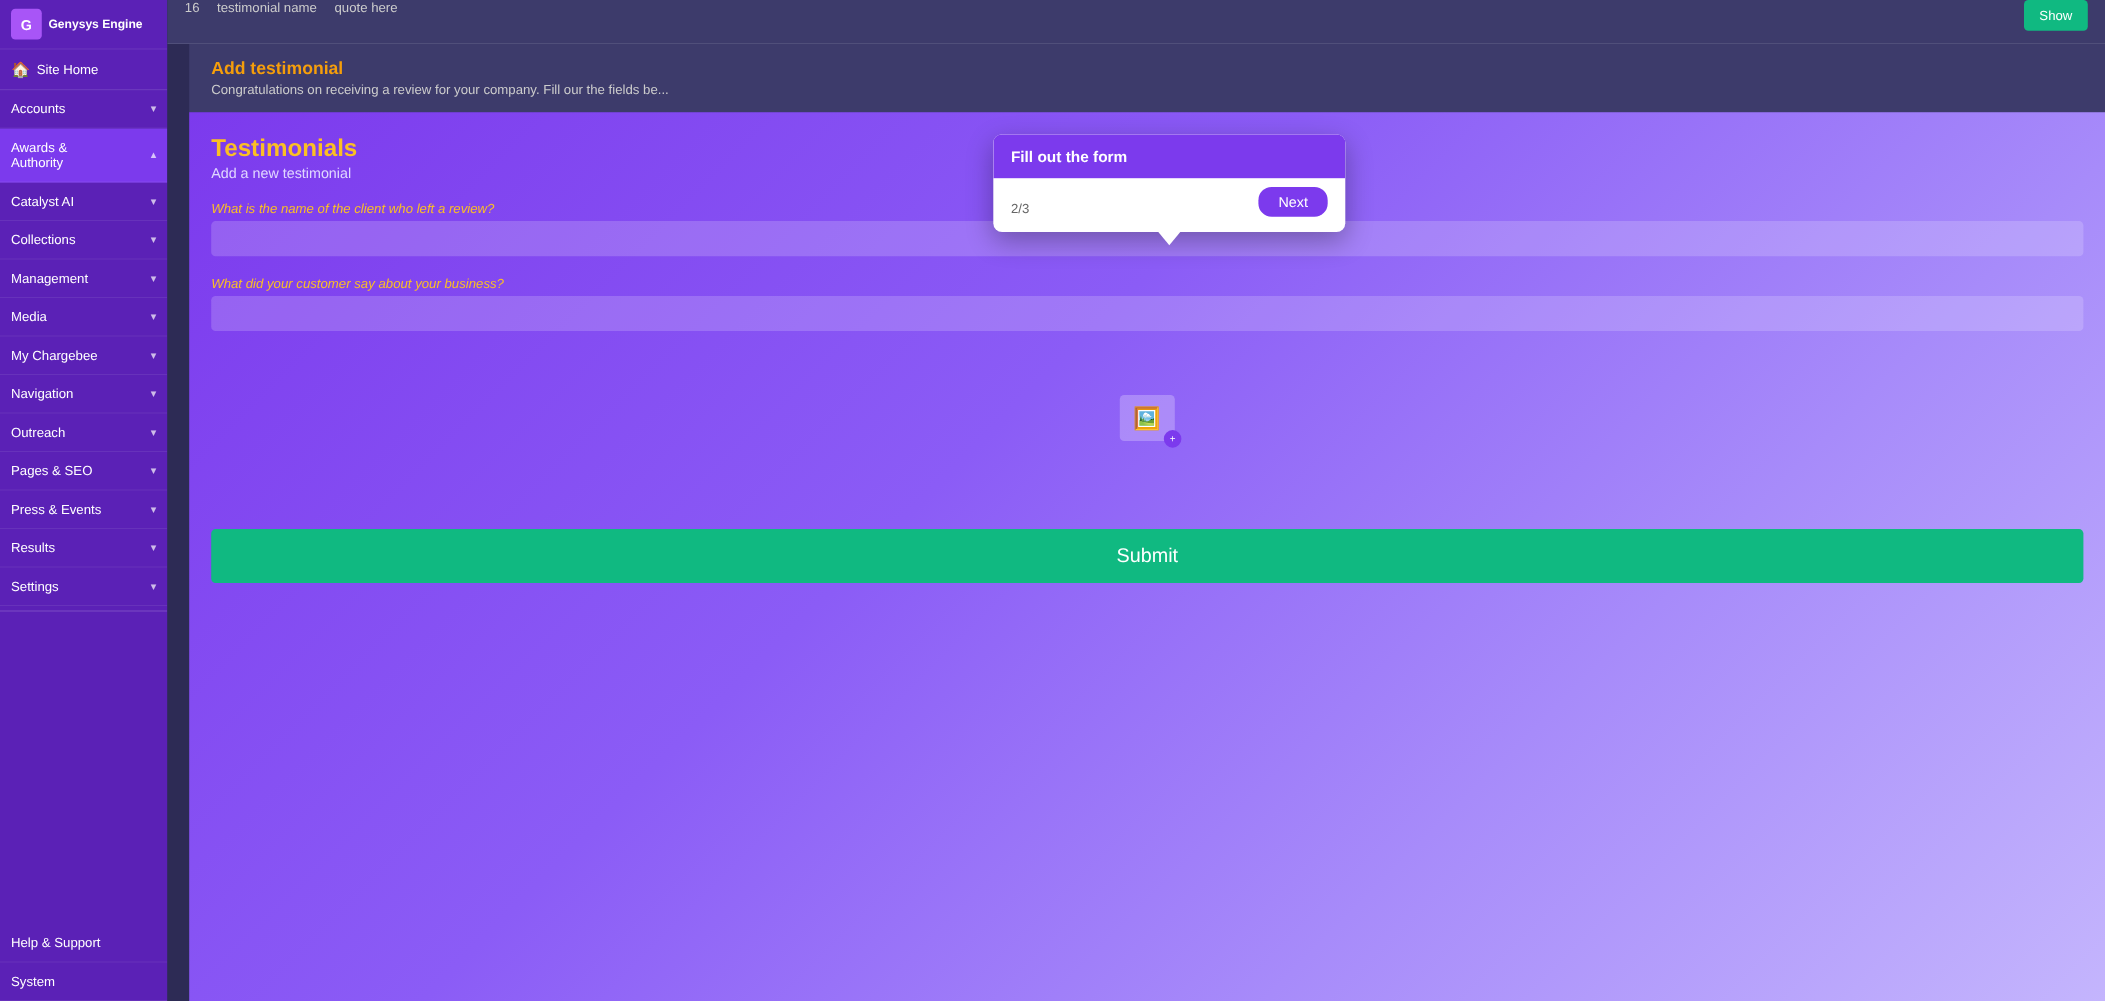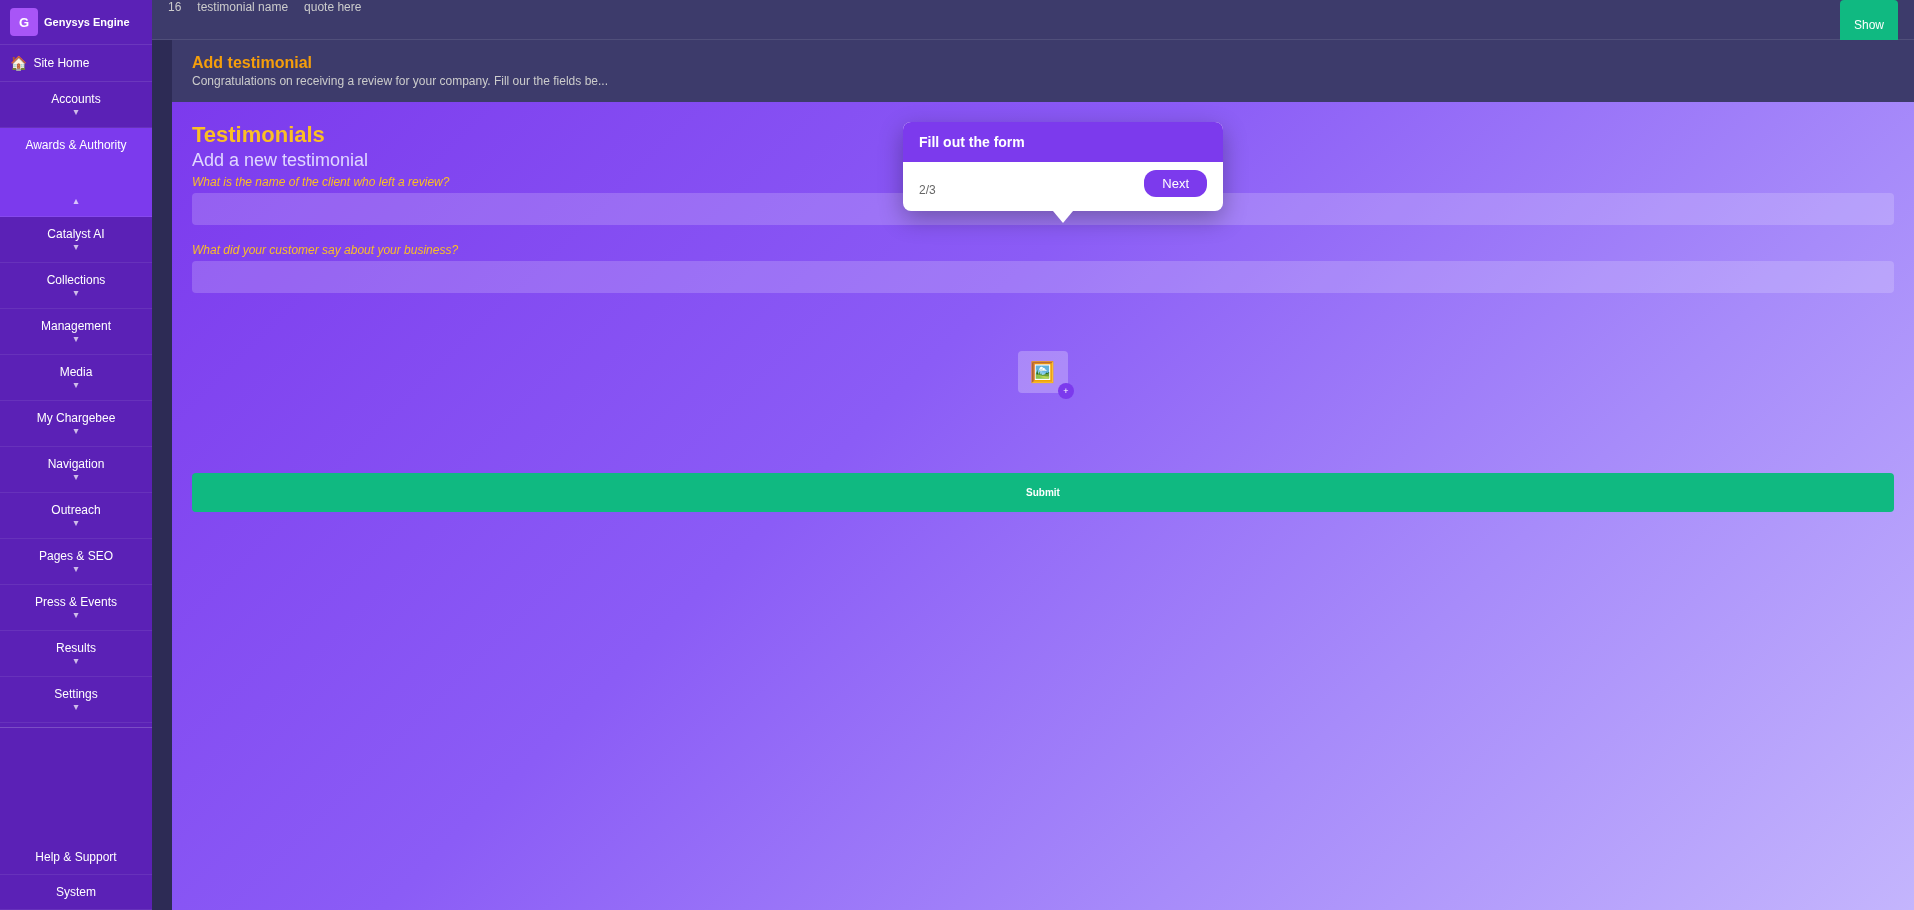--- a/index.html
+++ b/index.html
@@ -35,21 +35,20 @@
     .sidebar-home {
       display: flex; align-items: center; padding: 10px 10px;
       color: white; font-size: 12px; cursor: pointer;
       border-bottom: 1px solid rgba(255,255,255,0.1);
     }
     .sidebar-home-icon { margin-right: 6px; font-size: 14px; }
     .sidebar-item {
       display: flex; align-items: center; justify-content: space-between;
       padding: 10px 10px; color: white; font-size: 12px; cursor: pointer;
       border-bottom: 1px solid rgba(255,255,255,0.08);
-      flex-direction: column;
     }
     .sidebar-item.active {
       background: #7c3aed;
       gap: 43px;
     }
     .sidebar-item-label { flex: 1; }
     .chevron-icon { font-size: 10px; color: rgba(255,255,255,0.7); }
     .sidebar-divider { border: none; border-top: 1px solid rgba(255,255,255,0.2); margin: 4px 0; }
     .sidebar-bottom { margin-top: auto; }
 
@@ -71,21 +70,21 @@
       padding: 0 16px;
       height: 40px;
       border-bottom: 1px solid rgba(255,255,255,0.1);
     }
     .top-bar-num { color: #ccc; font-size: 12px; margin-right: 16px; }
     .top-bar-name { color: #ccc; font-size: 12px; margin-right: 16px; }
     .top-bar-quote { color: #ccc; font-size: 12px; flex: 1; }
     .show-button {
       background: #10b981;
       color: white; border: none; border-radius: 4px;
-      padding: 18px 14px; font-size: 12px; cursor: pointer;
+      padding: 7px 14px; font-size: 12px; cursor: pointer;
     }
 
     
     .page-area {
       flex: 1;
       display: flex;
       flex-direction: column;
       overflow: hidden;
       position: relative;
       padding-left: 20px;
@@ -109,22 +108,22 @@
     }
 
     .form-section-title {
       color: #fbbf24;
       font-size: 22px;
       font-weight: 700;
       margin-bottom: 2px;
     }
     .form-section-sub {
       color: #e0d7ff;
-      font-size: 18px;
-      margin-bottom: 4px;
+      font-size: 13px;
+      margin-bottom: 18px;
     }
 
     .form-label {
       color: #fbbf24;
       font-size: 12px;
       margin-bottom: 4px;
       font-style: italic;
     }
     .form-input {
       width: 100%;
@@ -166,22 +165,22 @@
       display: flex; align-items: center; justify-content: center;
       font-size: 9px; color: white;
     }
 
     
     .submit-button {
       width: 100%;
       background: #10b981;
       border: none;
       color: white;
-      font-size: 10px;
-      font-weight: 700;
+      font-size: 18px;
+      font-weight: 400;
       padding: 14px;
       border-radius: 4px;
       cursor: pointer;
       margin-top: 20px;
     }
 
     
     .tooltip-overlay {
       position: absolute;
       top: 20px;

